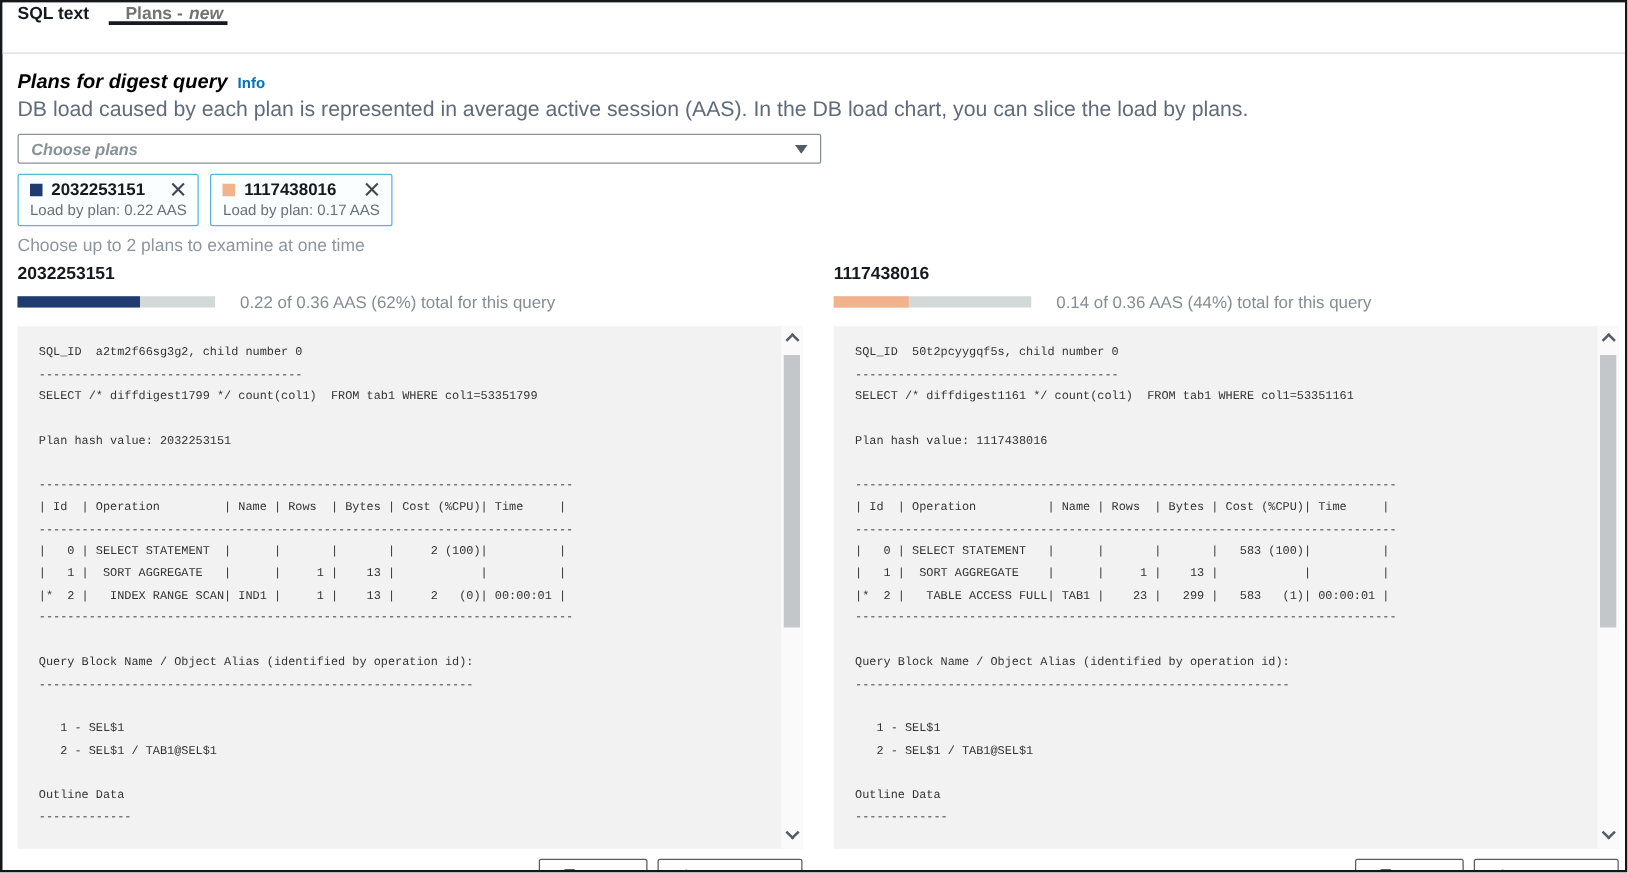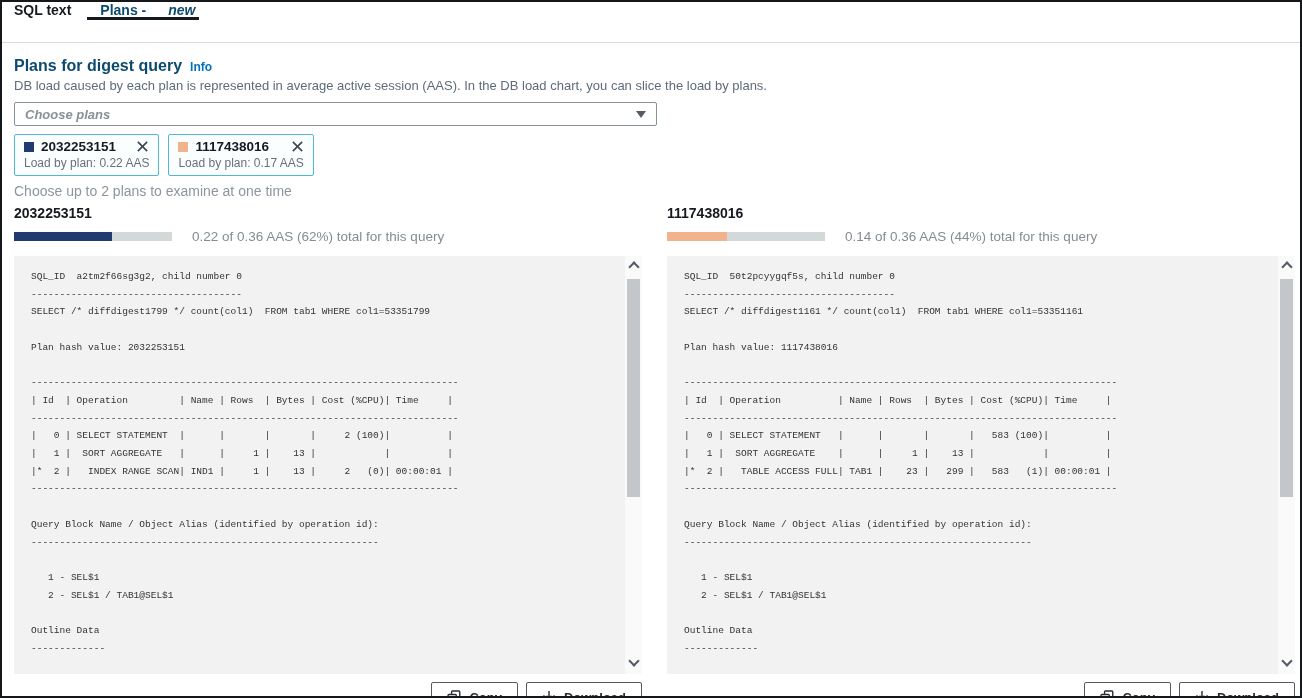--- a/index.html
+++ b/index.html
@@ -14,32 +14,32 @@
   }
   
   .tab-bar {
     display: flex; align-items: flex-start;
     height: 41px; background: #fff;
     border-bottom: 1px solid #d5dbdb;
   }
   .tab { display:flex; align-items:center; font-size:14px; font-weight:700; cursor:pointer; position:relative; }
   .tab-inactive { color:#16191f; padding:0 12px 0 12px; }
   .tab-divider { width:1px; background:#d5dbdb; margin:8px 0; }
-  .tab-active { color:#0c4a6e; padding:0 18px 0 16px;gap:17px; }
+  .tab-active { color:#737373; padding:0 18px 0 16px; }
   .tab-active .tab-new { font-style: italic; margin-left: 5px; }
   .tab-active::after {
     content:""; position:absolute; left:3px; right:14px; bottom:-2px;
     height:3px; background:#16191f;
   }
   
   .content { padding: 14px 0 0 12px; }
   .title-row { display:flex; align-items:baseline; gap:8px; margin-bottom:3px; }
-  .page-title { font-size:16px; font-weight:700; color:#0c4a6e; }
+  .page-title { font-size:16px; font-weight:700; color:#000000;font-style:italic; }
   .info-link { font-size:12px; font-weight:700; color:#0073bb; cursor:pointer; }
-  .description { font-size:13px; color:#5f6b7a; margin-bottom:9px; }
+  .description { font-size:17px; color:#5f6b7a; margin-bottom:9px; }
   
   .plan-select {
     width: 643px; height: 24px;
     border: 1px solid #879196; border-radius: 2px;
     display:flex; align-items:center; justify-content:space-between;
     padding: 0 10px; cursor:pointer; background:#fff;font-weight:bold;
   }
   .plan-select .placeholder { font-size:13px; font-style:italic; color:#879196; }
   .caret { width:0; height:0; border-left:5px solid transparent; border-right:5px solid transparent; border-top:7px solid #545b64; }
   

